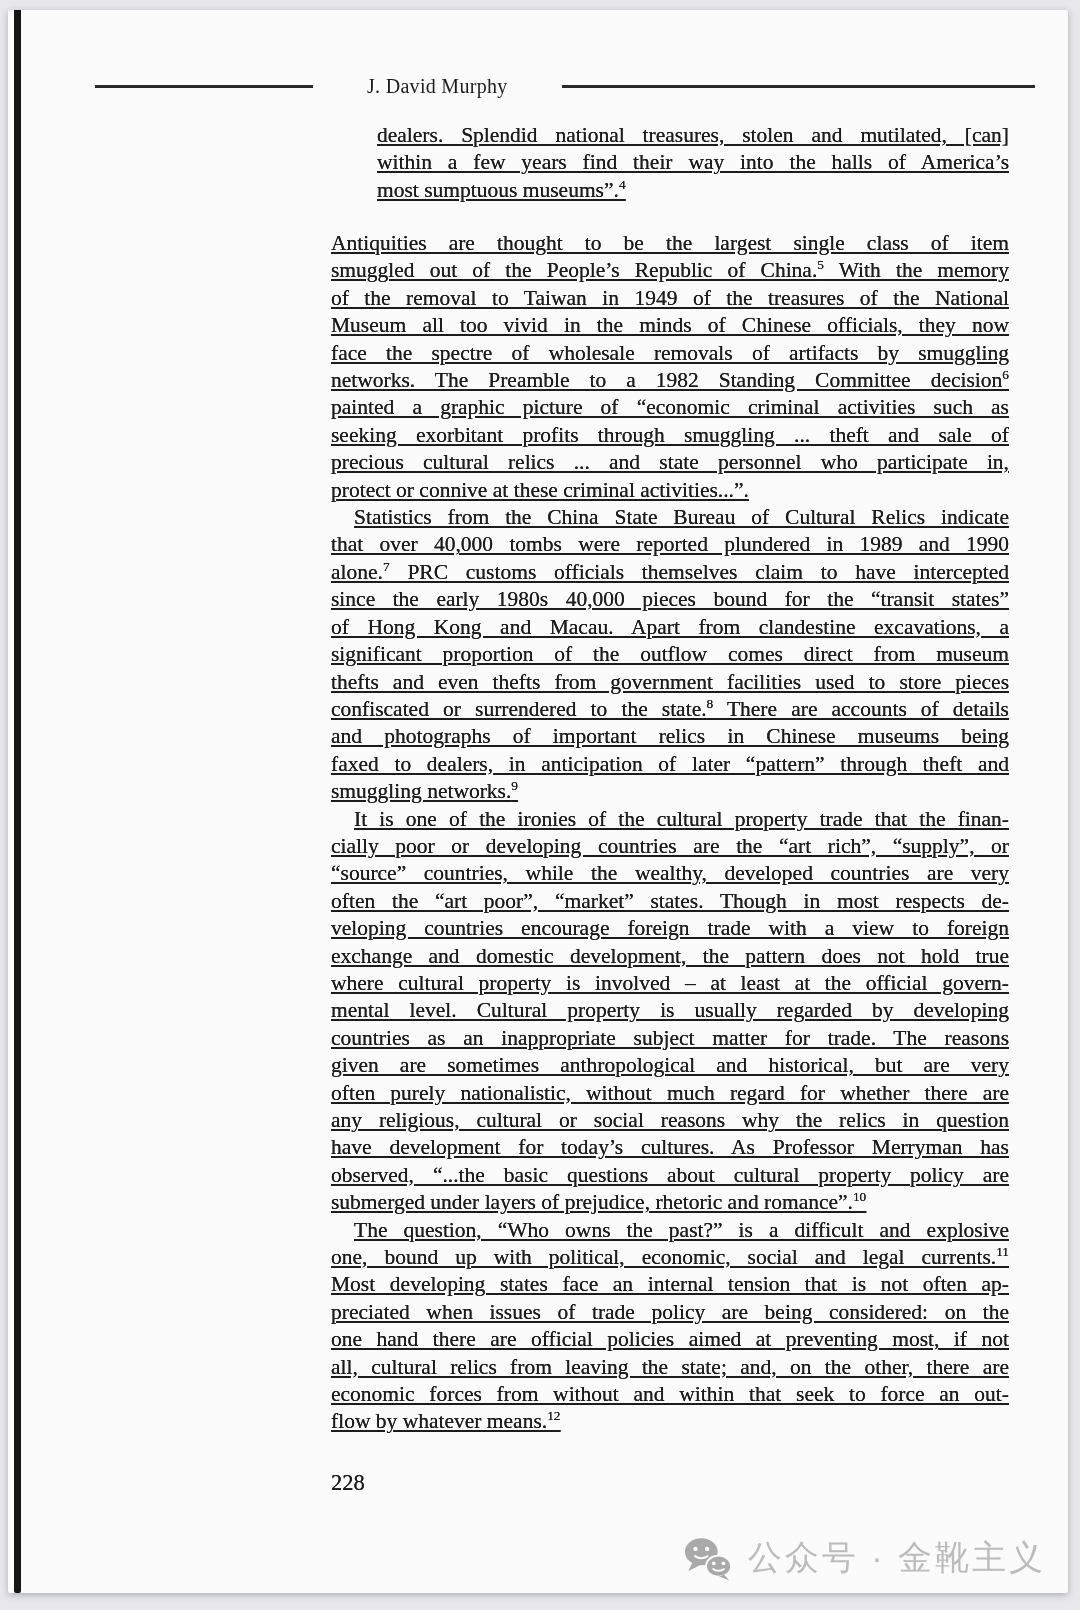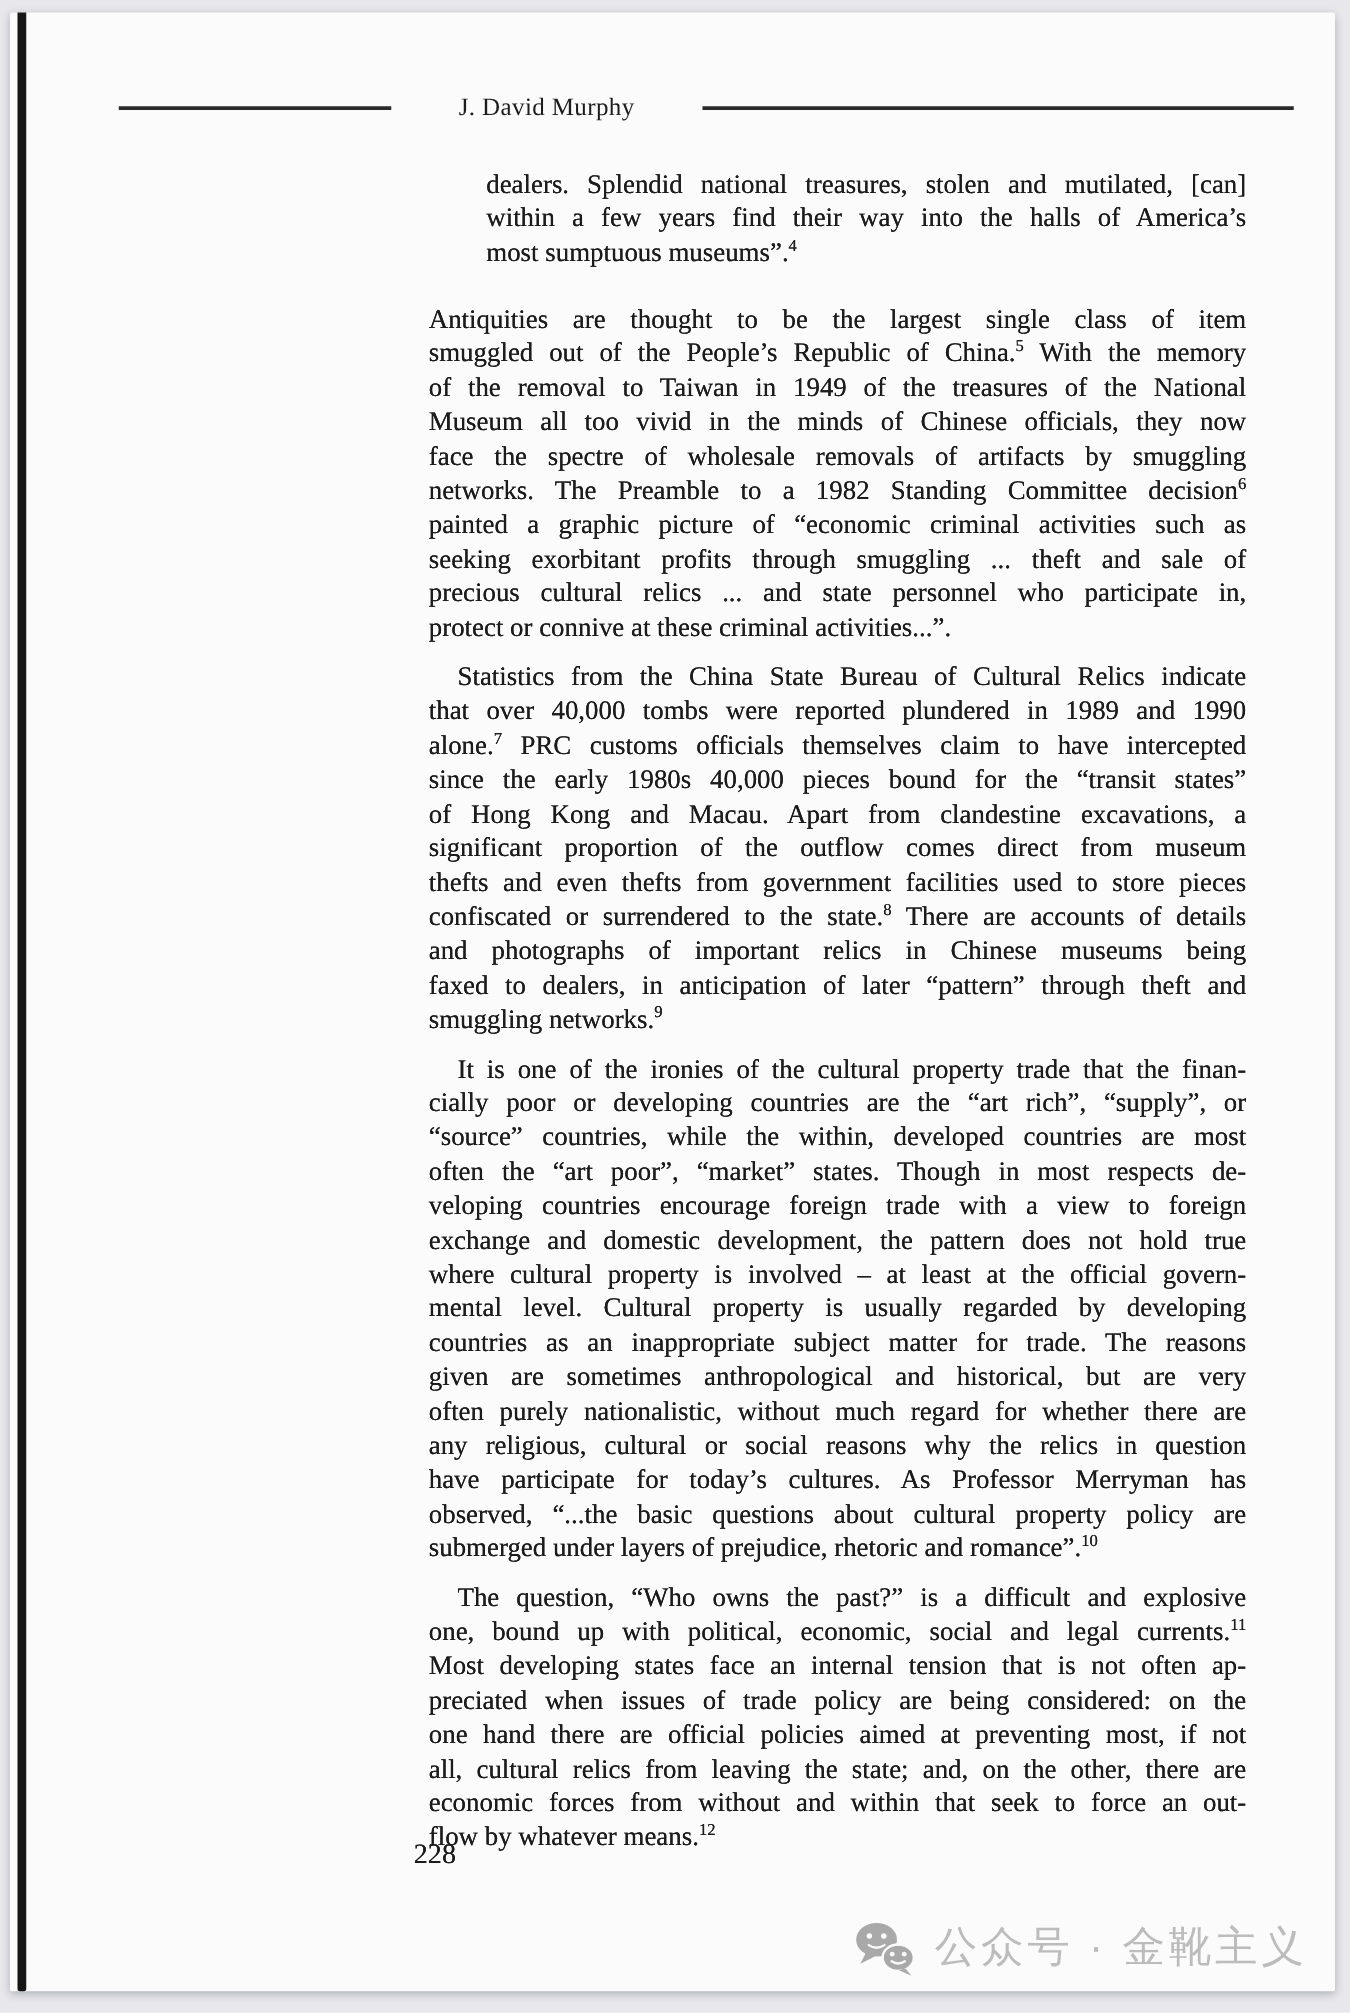--- a/index.html
+++ b/index.html
@@ -34,21 +34,21 @@
   .rule.left{width:218px;}
   .rule.right{flex:1;}
   .author{
     margin:0 22px;font-size:20px;color:var(--ink);white-space:nowrap;
     letter-spacing:.3px;
   }
   .textblock{color:var(--ink);font-size:21.5px;line-height:27.4px;
     text-shadow:0 0 .4px currentColor;}
   .quote{position:absolute;top:112px;left:369px;width:632px;}
   .body{position:absolute;top:220px;left:323px;width:678px;}
-  .para{margin:12px;}
+  .para{margin:0;text-decoration:underline;}
   .line{text-align:justify;text-align-last:justify;white-space:normal;}
   .line.last{text-align-last:left;}
   .line.indent{text-indent:23px;}
   sup{font-size:.62em;line-height:0;vertical-align:super;letter-spacing:0;}
   .page-number{
     position:absolute;top:1460px;left:323px;font-size:22.5px;color:var(--ink);
     text-shadow:0 0 .4px currentColor;
   }
   .watermark{
     position:absolute;right:22px;bottom:12px;
@@ -104,31 +104,31 @@
           <div class="line">significant proportion of the outflow comes direct from museum</div>
           <div class="line">thefts and even thefts from government facilities used to store pieces</div>
           <div class="line">confiscated or surrendered to the state.<sup>8</sup> There are accounts of details</div>
           <div class="line">and photographs of important relics in Chinese museums being</div>
           <div class="line">faxed to dealers, in anticipation of later “pattern” through theft and</div>
           <div class="line last">smuggling networks.<sup>9</sup></div>
         </div>
         <div class="para">
           <div class="line indent">It is one of the ironies of the cultural property trade that the finan-</div>
           <div class="line">cially poor or developing countries are the “art rich”, “supply”, or</div>
-          <div class="line">“source” countries, while the within, developed countries are most</div>
+          <div class="line">“source” countries, while the wealthy, developed countries are very</div>
           <div class="line">often the “art poor”, “market” states. Though in most respects de-</div>
           <div class="line">veloping countries encourage foreign trade with a view to foreign</div>
           <div class="line">exchange and domestic development, the pattern does not hold true</div>
           <div class="line">where cultural property is involved – at least at the official govern-</div>
           <div class="line">mental level. Cultural property is usually regarded by developing</div>
           <div class="line">countries as an inappropriate subject matter for trade. The reasons</div>
           <div class="line">given are sometimes anthropological and historical, but are very</div>
           <div class="line">often purely nationalistic, without much regard for whether there are</div>
           <div class="line">any religious, cultural or social reasons why the relics in question</div>
-          <div class="line">have participate for today’s cultures. As Professor Merryman has</div>
+          <div class="line">have development for today’s cultures. As Professor Merryman has</div>
           <div class="line">observed, “...the basic questions about cultural property policy are</div>
           <div class="line last">submerged under layers of prejudice, rhetoric and romance”.<sup>10</sup></div>
         </div>
         <div class="para">
           <div class="line indent">The question, “Who owns the past?” is a difficult and explosive</div>
           <div class="line">one, bound up with political, economic, social and legal currents.<sup>11</sup></div>
           <div class="line">Most developing states face an internal tension that is not often ap-</div>
           <div class="line">preciated when issues of trade policy are being considered: on the</div>
           <div class="line">one hand there are official policies aimed at preventing most, if not</div>
           <div class="line">all, cultural relics from leaving the state; and, on the other, there are</div>

